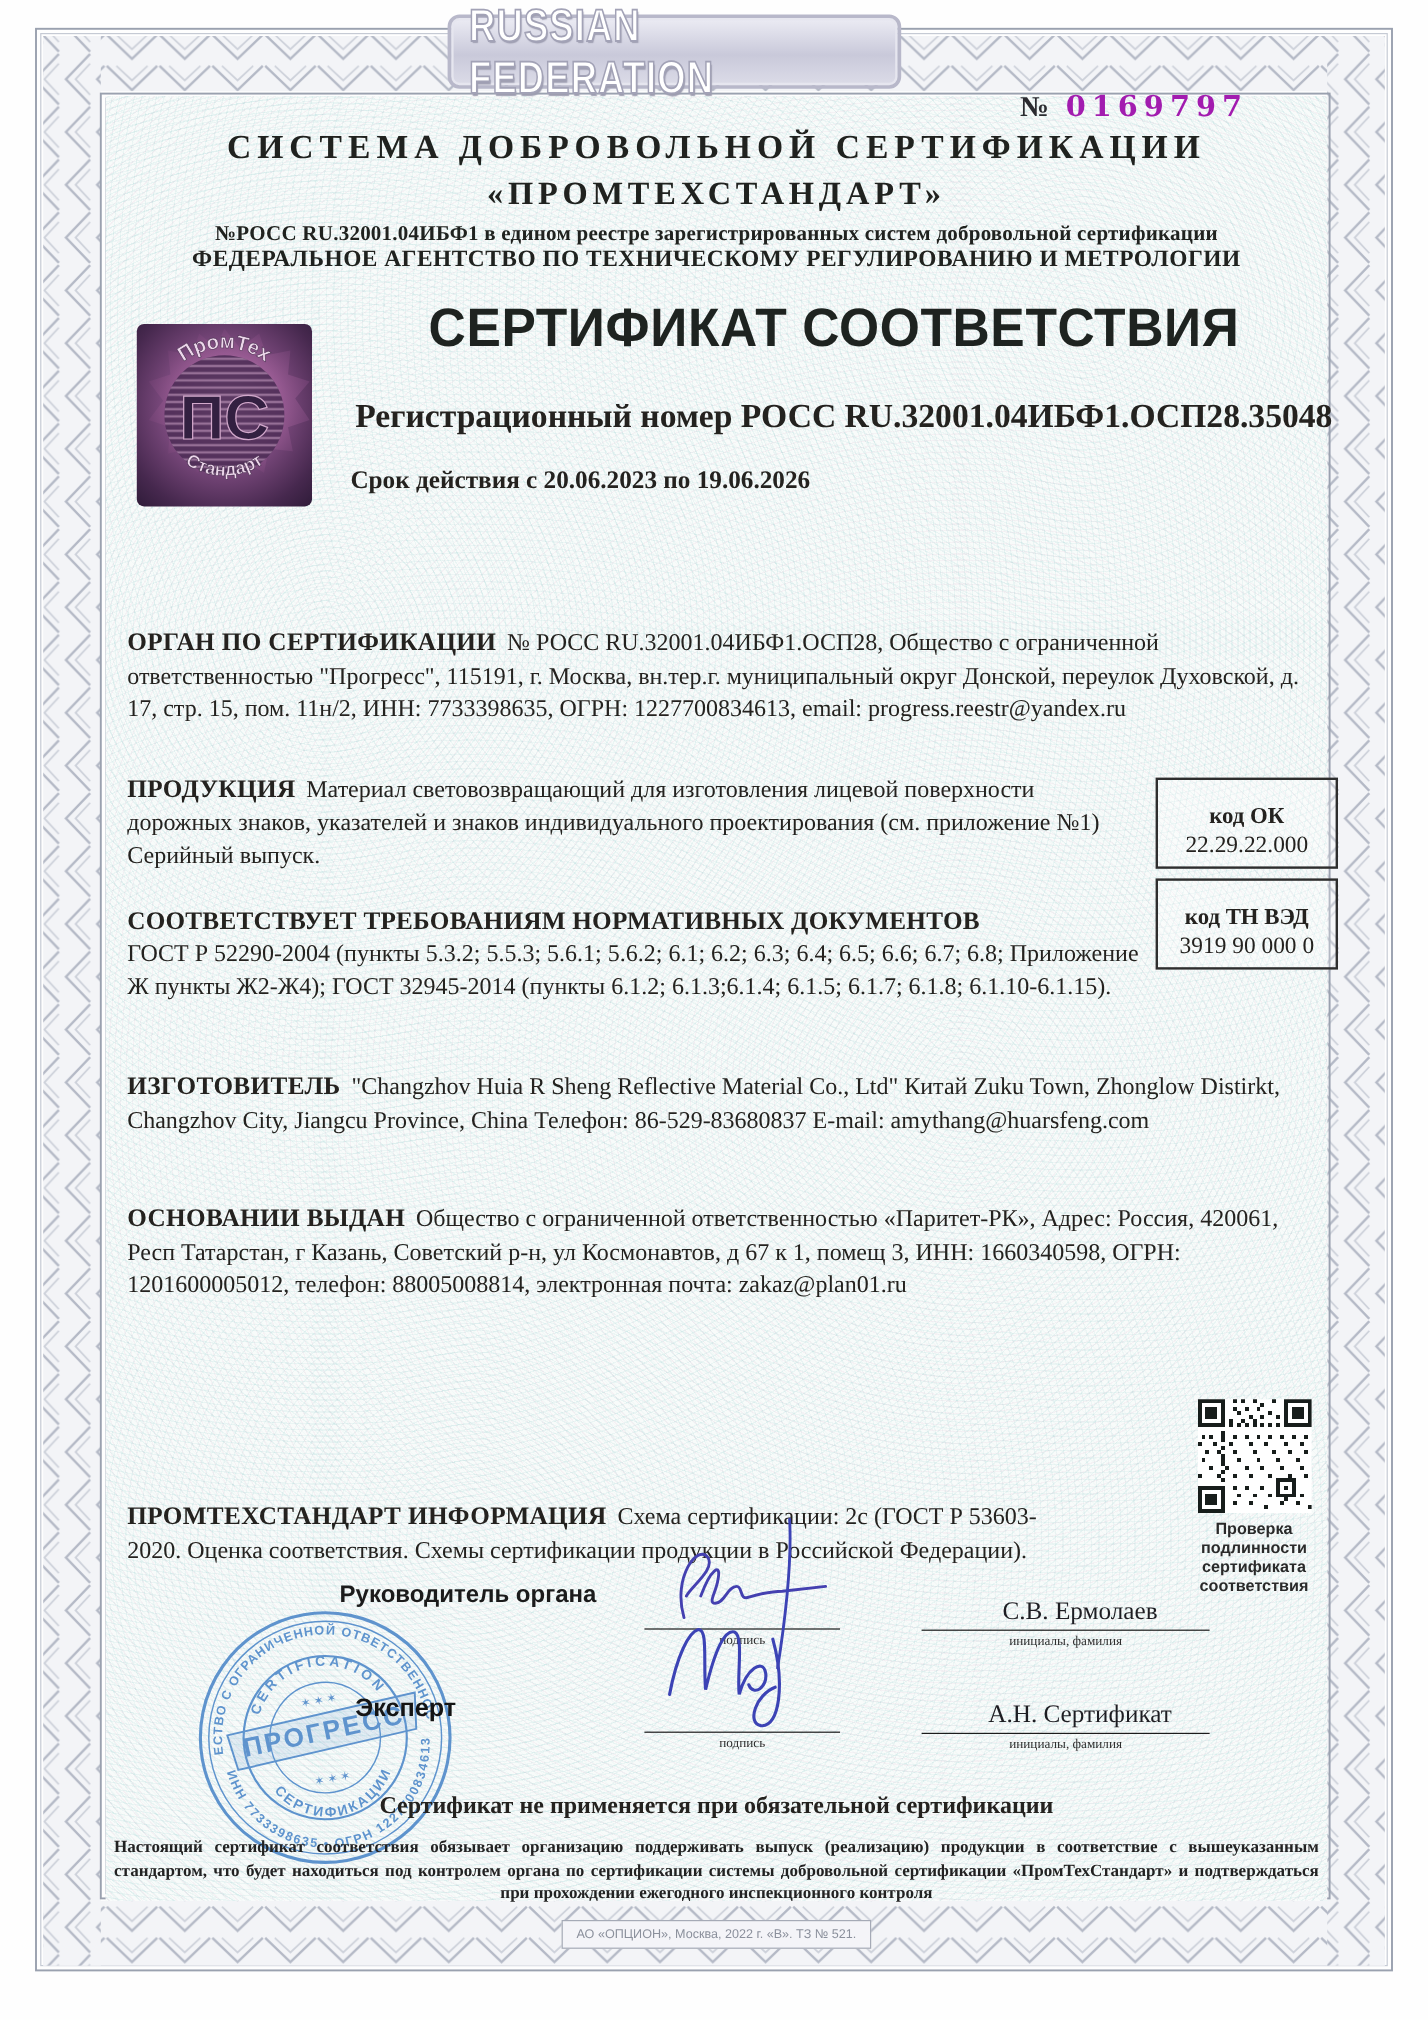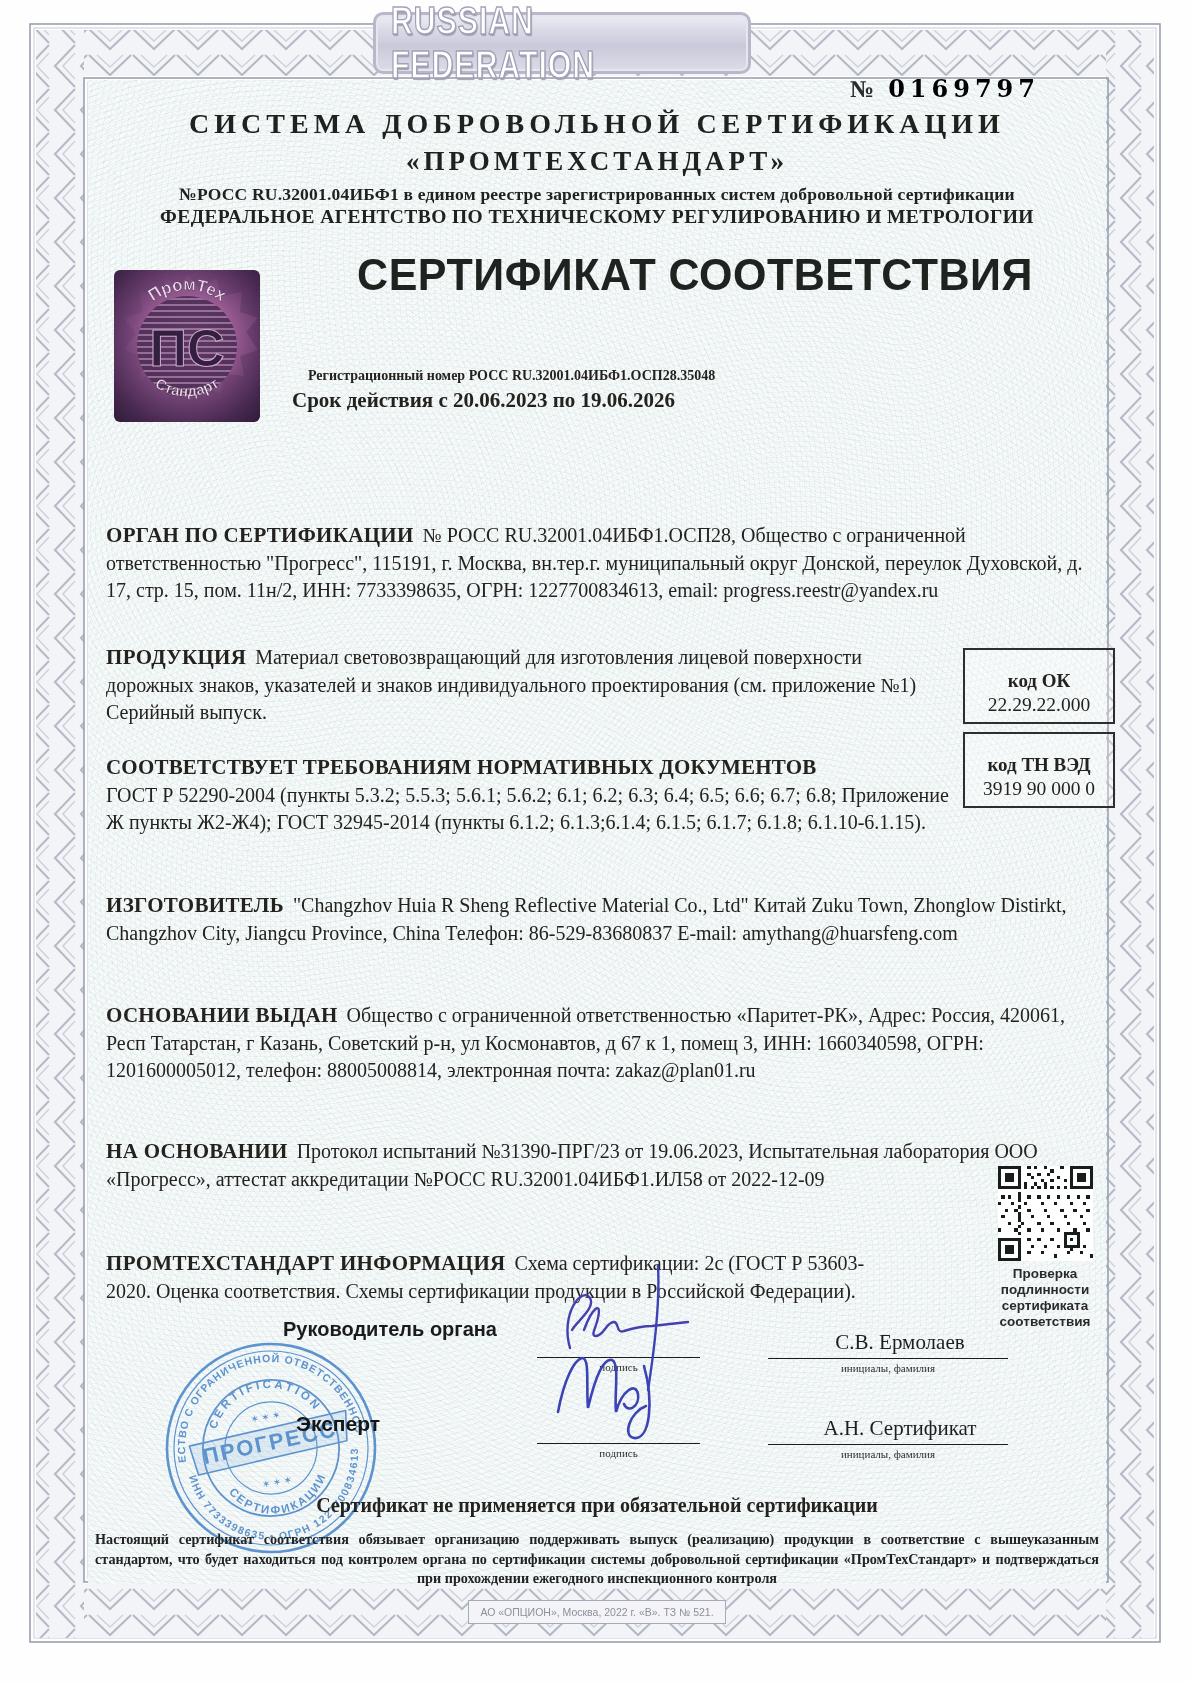--- a/index.html
+++ b/index.html
@@ -20,32 +20,32 @@
   .banner{position:absolute;left:373px;top:12px;width:372px;height:56px;
     background:linear-gradient(#ececf4,#c9c9da 55%,#dcdce8);
     border:3px solid #b8b8ca;border-radius:10px;box-shadow:0 0 0 2px #e6e6ef inset;
     display:flex;align-items:center;justify-content:center;}
   .banner span{font-family:"Liberation Sans",sans-serif;font-weight:bold;font-size:33px;
     color:#ffffff;letter-spacing:1px;transform:scaleX(.92) scaleY(1.15);
     -webkit-text-stroke:1.3px #a2a2b6;text-shadow:1px 2px 1px #9d9db0;}
 
   .cert-no{position:absolute;left:850px;top:74px;width:260px;font-size:24px;white-space:nowrap;}
   .cert-no .nl{color:#2b2b30;font-weight:bold;margin-right:14px;}
-  .cert-no .nv{font-family:"DejaVu Serif",serif;font-weight:bold;color:#000000;letter-spacing:5px;}
+  .cert-no .nv{font-family:"DejaVu Serif",serif;font-weight:bold;color:#a21caf;letter-spacing:5px;}
 
   .c-line{position:absolute;left:90px;width:1014px;text-align:center;font-weight:bold;color:#20221f;}
   .sys1{top:108px;font-size:28px;letter-spacing:5px;}
   .sys2{top:146px;font-size:27px;letter-spacing:4px;}
   .reg-note{top:184px;font-size:17.5px;letter-spacing:.2px;}
   .agency{top:206px;font-size:19.5px;letter-spacing:.4px;}
 
   .main-title{position:absolute;left:330px;top:250px;width:730px;text-align:center;
     font-family:"Liberation Sans",sans-serif;font-weight:bold;font-size:43px;color:#1e2320;
     letter-spacing:.5px;transform:scaleY(1.05);}
-  .regnum{position:absolute;left:308px;top:332px;font-size:14px;font-weight:bold;margin-top:36px;}
+  .regnum{position:absolute;left:296px;top:332px;font-size:28px;font-weight:bold;}
   .validity{position:absolute;left:292px;top:388px;font-size:21px;font-weight:bold;}
 
   
   .para{position:absolute;left:90px;font-size:20px;line-height:27.5px;text-align:left;margin:16px;}
   .plabel{font-weight:bold;font-size:21px;letter-spacing:.3px;margin-right:9px;}
   .blklabel{font-weight:bold;font-size:21px;letter-spacing:.2px;}
 
   .codebox{position:absolute;left:963px;width:144px;border:2px solid #2e2e2e;text-align:center;
     padding:20px 2px 6px 2px;background:rgba(255,255,255,.25);}
   .codebox .cl{font-weight:bold;font-size:19px;}
@@ -184,23 +184,20 @@
   </div>
 
   <p class="para" style="top:876px;width:995px;">
     <span class="plabel">ИЗГОТОВИТЕЛЬ</span><span>"Changzhov Huia R Sheng Reflective Material Co., Ltd" Китай Zuku Town, Zhonglow Distirkt, Changzhov City, Jiangcu Province, China Телефон: 86-529-83680837 E-mail: amythang@huarsfeng.com</span>
   </p>
 
   <p class="para" style="top:986px;width:1000px;">
     <span class="plabel">ОСНОВАНИИ ВЫДАН</span><span>Общество с ограниченной ответственностью «Паритет-РК», Адрес: Россия, 420061, Респ Татарстан, г Казань, Советский р-н, ул Космонавтов, д 67 к 1, помещ 3, ИНН: 1660340598, ОГРН: 1201600005012, телефон: 88005008814, электронная почта: zakaz@plan01.ru</span>
   </p>
 
-  <p class="para" style="top:1122px;width:990px;">
-    <span class="plabel">НА ОСНОВАНИИ</span><span>Протокол испытаний №31390-ПРГ/23 от 19.06.2023, Испытательная лаборатория ООО «Прогресс», аттестат аккредитации №РОСС RU.32001.04ИБФ1.ИЛ58 от 2022-12-09</span>
-  </p>
 
   <p class="para" style="top:1234px;width:772px;">
     <span class="plabel">ПРОМТЕХСТАНДАРТ ИНФОРМАЦИЯ</span><span>Схема сертификации: 2с (ГОСТ Р 53603-2020. Оценка соответствия. Схемы сертификации продукции в Российской Федерации).</span>
   </p>
 
   <svg class="qr" viewBox="0 0 29 29" shape-rendering="crispEdges">
     <rect width="29" height="29" fill="#ffffff"></rect>
     <g fill="#171d1b">
       <path d="M0,0h7v7h-7z M1,1v5h5v-5z" fill-rule="evenodd"></path>
         <rect x="2" y="2" width="3" height="3"></rect>

